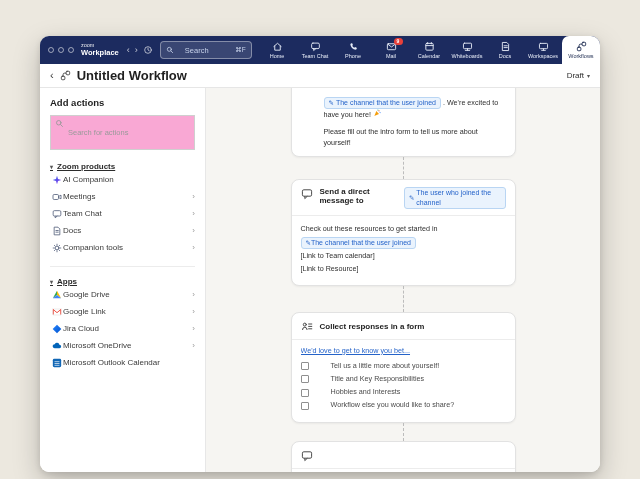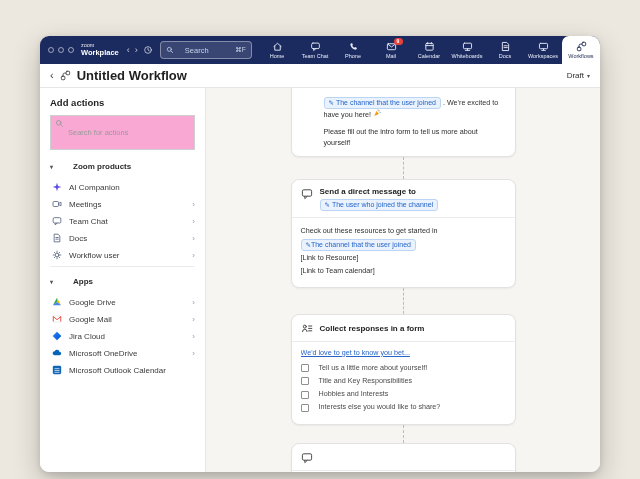--- a/index.html
+++ b/index.html
@@ -34,42 +34,42 @@
   .draft .caret{font-size:6px;color:#555;}
   
   .main{flex:1;display:flex;min-height:0;}
   .sidebar{width:166px;flex:0 0 auto;background:#fff;border-right:1px solid #e7e7e7;padding:9px 10px;box-sizing:border-box;overflow:hidden;}
   .sb-head{font-size:9.5px;font-weight:700;color:#1f1f1f;margin-bottom:7px;}
   .sb-search{position:relative;margin-bottom:8px;}
   .sb-search svg{position:absolute;left:5px;top:4px;}
   .sb-search input{width:100%;box-sizing:border-box;height:35px;border:1px solid #cfcfcf;border-radius:0;
                    padding:0 5px 0 17px;font-size:7.5px;color:#333;outline:none;font-family:inherit;background:#f9a8d4;}
   .sb-search input::placeholder{color:#9a9a9a;}
-  .sec-head{display:flex;align-items:center;gap:20px;height:17px;font-size:8px;font-weight:700;color:#2c2c2c;cursor:pointer;}
+  .sec-head{display:flex;align-items:center;gap:4px;height:17px;font-size:8px;font-weight:700;color:#2c2c2c;cursor:pointer;text-decoration:underline;}
   .sec-head .caret{font-size:6px;color:#555;}
-  .sb-item{display:flex;align-items:flex-end;gap:7px;height:17px;font-size:8px;color:#3a3a3a;cursor:pointer;padding-left:2px;}
+  .sb-item{display:flex;align-items:flex-start;gap:1px;height:17px;font-size:8px;color:#3a3a3a;cursor:pointer;padding-left:2px;}
   .sb-item .chev{margin-left:auto;color:#9a9a9a;font-size:8px;}
   .sb-div{border:none;border-top:1px solid #ececec;margin:6px 0;}
   
   .canvas{flex:1;background:#f6f5f2;overflow:hidden;display:flex;flex-direction:column;align-items:center;min-width:0;}
   .card{width:225px;box-sizing:border-box;background:#fff;border:1px solid #e2e2e2;border-radius:8px;
         box-shadow:0 1px 2px rgba(0,0,0,.05);flex:0 0 auto;cursor:pointer;}
   .card-h{display:flex;gap:7px;padding:7px 9px 6px;}
   .card-h .hic{flex:0 0 auto;padding-top:1px;color:#4a4a4a;}
-  .hcol{display:flex;flex-direction:column;gap:3px;min-width:0;}
+  .hcol{display:flex;flex-direction:row;gap:3px;min-width:0;}
   .card-t{font-size:8px;font-weight:700;color:#1e1e1e;}
   .card-h.single{align-items:center;}
   .card-b{border-top:1px solid #ececec;padding:6px 9px 8px;font-size:7.2px;color:#2e2e2e;line-height:1.5;}
   .chip{display:inline-flex;align-items:center;gap:2px;background:#eaf3fd;border:1px solid #b9d5f3;color:#2563c9;
         border-radius:3px;padding:0px 4px;font-size:7px;line-height:10px;width:fit-content;max-width:100%;cursor:pointer;vertical-align:middle;}
   .pi{font-size:6.5px;line-height:1;}
   .blk{display:block;margin:2px 0;}
   .link{color:#2563c9;text-decoration:underline;display:block;margin-bottom:4px;cursor:pointer;
         white-space:nowrap;overflow:hidden;text-overflow:ellipsis;}
-  .chk{display:flex;align-items:center;gap:10px;color:#4a4a4a;margin:2.5px 0;}
+  .chk{display:flex;align-items:center;gap:22px;color:#4a4a4a;margin:2.5px 0;}
   .sq{width:6px;height:6px;border:1px solid #8f8f8f;border-radius:1px;flex:0 0 auto;}
   .connector{width:0;border-left:1px dashed #bcbcbc;flex:0 0 auto;}
   .c1{height:22px;} .c2{height:26px;} .c3{height:18px;}
   .card0{margin-top:-30px;padding-top:0;}
   .card0 .card-b{border-top:none;padding-top:38px;padding-left:32px;}
   .mt6{margin-top:6px;display:block;}
   svg.i{display:block;}
 </style>
 </head>
 <body>
@@ -276,21 +276,21 @@
         <span>Docs</span>
         <span class="chev">›</span>
       </div>
       <div class="sb-item">
         <span>
             <svg class="i" width="10" height="10" viewBox="0 0 12 12" fill="none" stroke="#56627d" stroke-width="1" stroke-linecap="round">
               <circle cx="6" cy="6" r="2.2"></circle>
               <path d="M6 1.4 V2.8 M6 9.2 V10.6 M1.4 6 H2.8 M9.2 6 H10.6 M2.8 2.8 L3.8 3.8 M8.2 8.2 L9.2 9.2 M9.2 2.8 L8.2 3.8 M3.8 8.2 L2.8 9.2"></path>
             </svg>
           </span>
-        <span>Workflow user</span>
+        <span>Companion tools</span>
         <span class="chev">›</span>
       </div>
 
       <hr class="sb-div">
 
       <div class="sec-head">
         <span class="caret">▾</span>
         <span>Apps</span>
       </div>
 
@@ -307,21 +307,21 @@
       </div>
       <div class="sb-item">
         <span>
             <svg class="i" width="10" height="10" viewBox="0 0 12 12" fill="none">
               <rect x="1" y="2.4" width="10" height="7.2" rx="0.8" fill="#fff" stroke="#d8d8d8" stroke-width="0.6"></rect>
               <path d="M1.4 3 L6 6.8 L10.6 3" stroke="#ea4335" stroke-width="1.1" stroke-linecap="round" stroke-linejoin="round"></path>
               <line x1="1.6" y1="3.4" x2="1.6" y2="9" stroke="#ea4335" stroke-width="1"></line>
               <line x1="10.4" y1="3.4" x2="10.4" y2="9" stroke="#ea4335" stroke-width="1"></line>
             </svg>
           </span>
-        <span>Google Mail</span>
+        <span>Google Link</span>
         <span class="chev">›</span>
       </div>
       <div class="sb-item">
         <span>
             <svg class="i" width="10" height="10" viewBox="0 0 12 12">
               <defs>
                 <linearGradient id="jg" x1="0" y1="0" x2="1" y2="1">
                   <stop offset="0" stop-color="#2684ff"></stop>
                   <stop offset="1" stop-color="#0052cc"></stop>
                 </linearGradient>
@@ -387,22 +387,22 @@
             <span class="card-t">Send a direct message to</span>
             <span class="chip">
                 <span class="pi">✎</span>
                 <span>The user who joined the channel</span>
               </span>
           </div>
         </div>
         <div class="card-b">
           <span class="blk">Check out these resources to get started in</span>
           <span class="chip blk"><span class="pi">✎</span><span>The channel that the user joined</span></span>
+          <span class="blk">[Link to Team calendar]</span>
           <span class="blk">[Link to Resource]</span>
-          <span class="blk">[Link to Team calendar]</span>
         </div>
       </div>
 
       <div class="connector c2"></div>
 
       <div class="card">
         <div class="card-h single">
           <span class="hic">
               <svg class="i" width="12" height="12" viewBox="0 0 12 12" fill="none" stroke="#4a4a4a" stroke-width="1" stroke-linecap="round">
                 <circle cx="3.8" cy="3.6" r="1.5"></circle>
@@ -423,21 +423,21 @@
           <div class="chk">
               <span class="sq"></span>
               <span>Title and Key Responsibilities</span>
             </div>
           <div class="chk">
               <span class="sq"></span>
               <span>Hobbies and Interests</span>
             </div>
           <div class="chk">
               <span class="sq"></span>
-              <span>Interests else you would like to share?</span>
+              <span>Workflow else you would like to share?</span>
             </div>
         </div>
       </div>
 
       <div class="connector c3"></div>
 
       <div class="card">
         <div class="card-h">
           <span class="hic">
               <svg class="i" width="12" height="12" viewBox="0 0 12 12" fill="none" stroke="#4a4a4a" stroke-width="1" stroke-linejoin="round">

